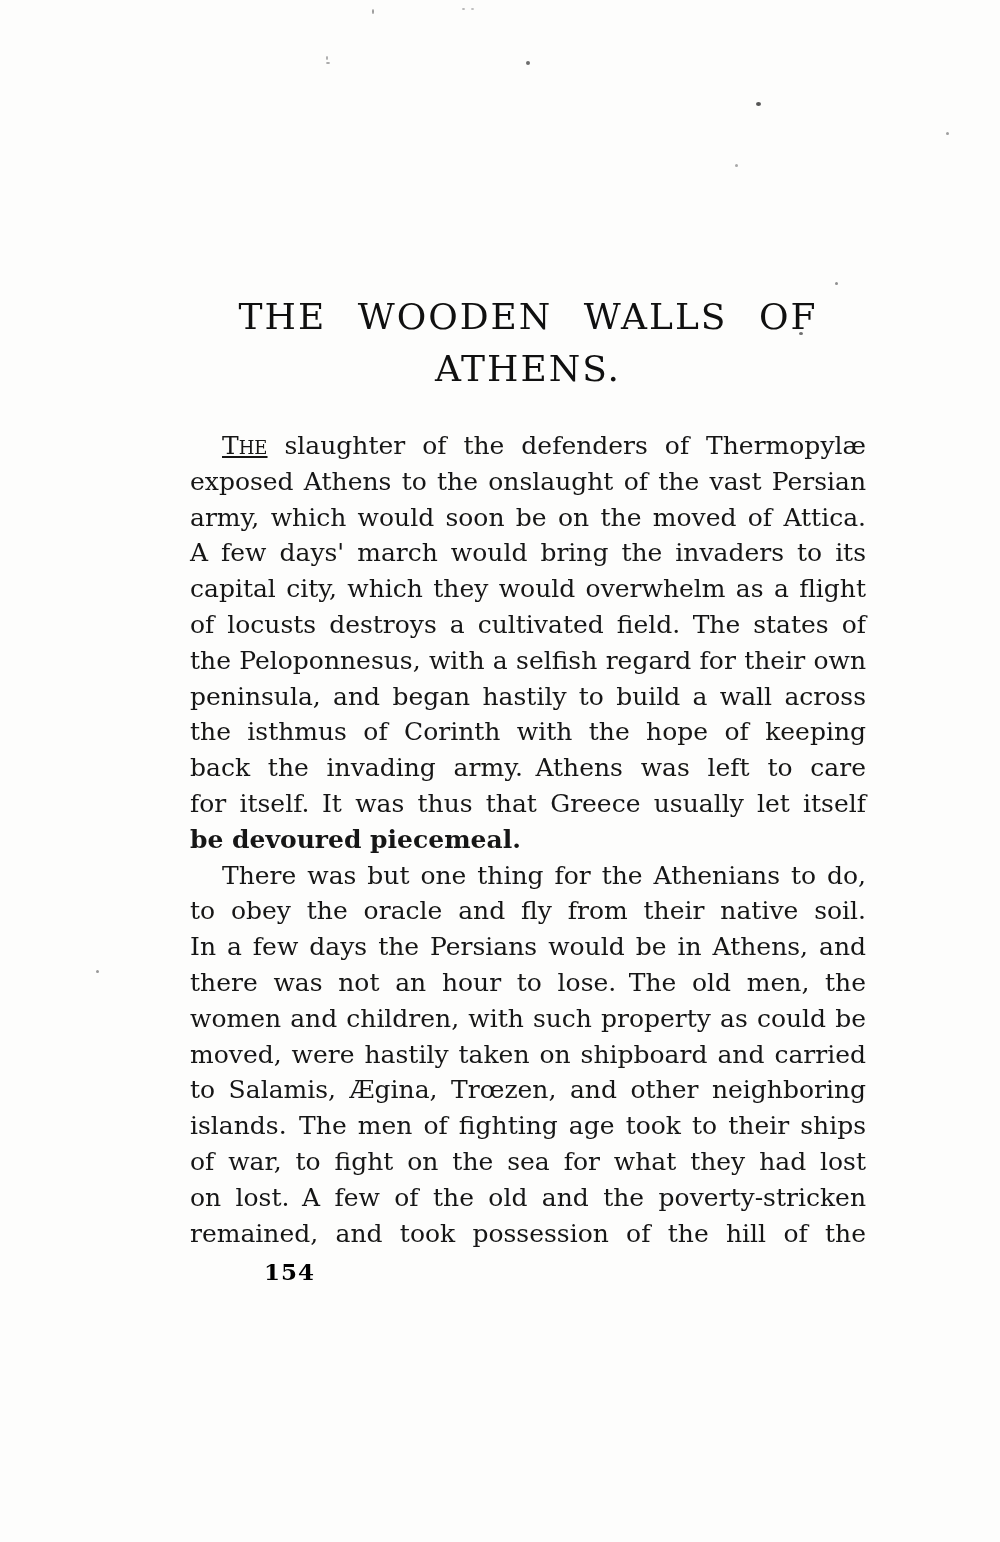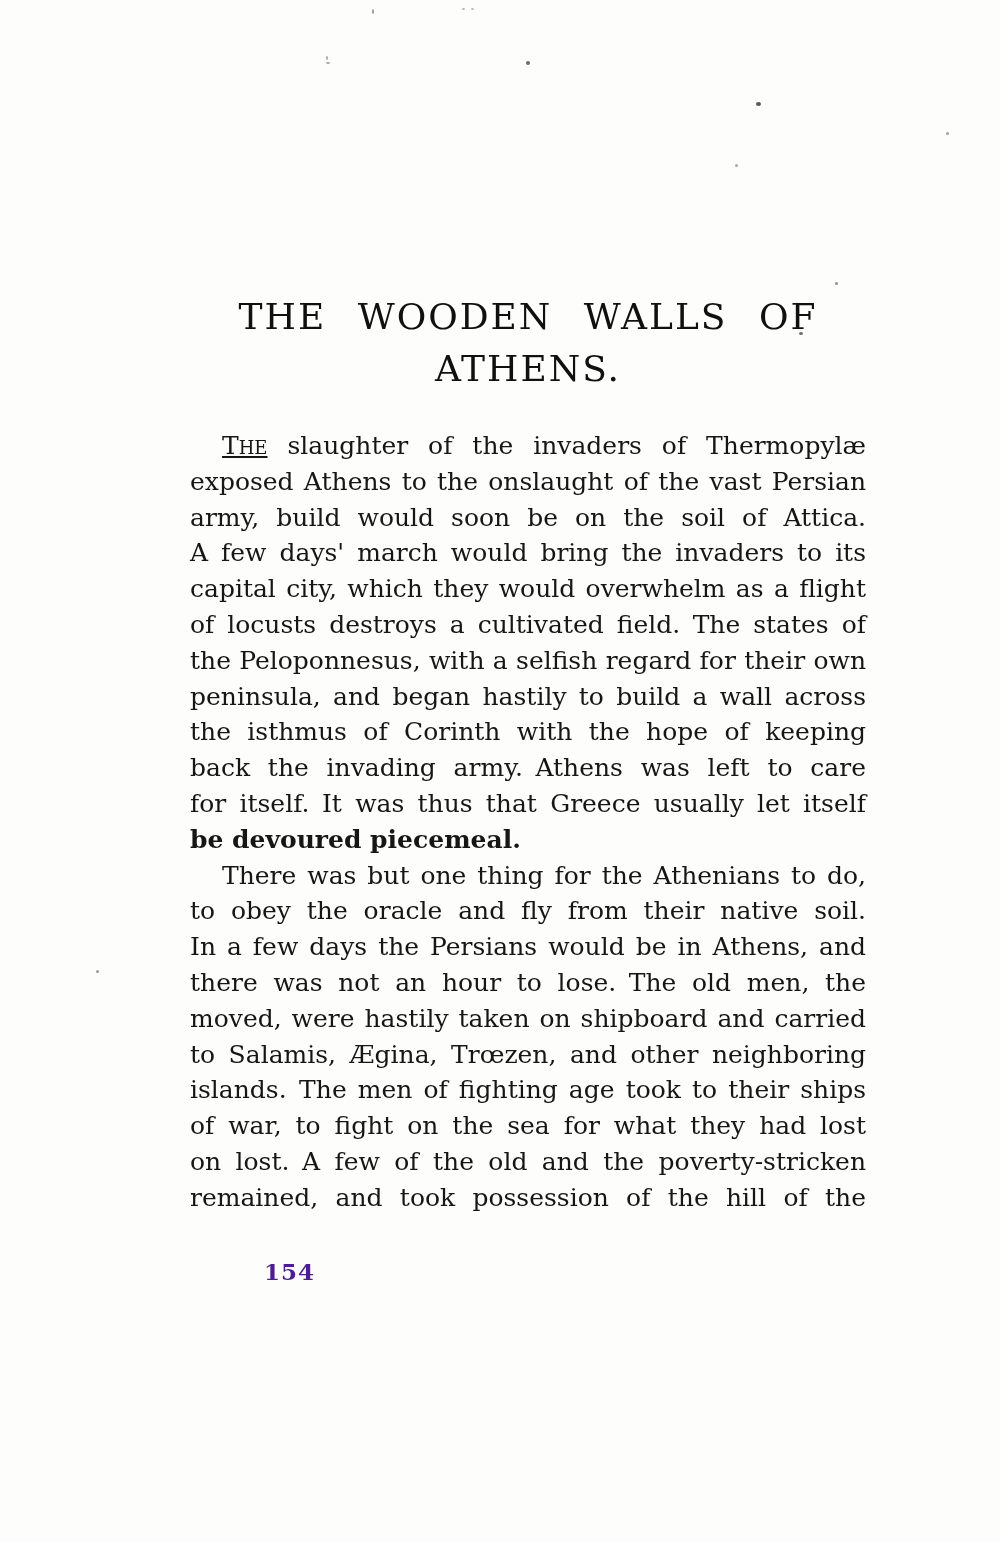--- a/index.html
+++ b/index.html
@@ -61,21 +61,21 @@
     font-variant: small-caps;
     text-decoration: underline;
   }
   .page-number {
     position: absolute;
     left: 74px;
     top: 1258px;
     font-size: 23px;
     font-weight: bold;
     letter-spacing: 1px;
-    color: #4c1d95;
+    color: #000000;
   }
   .speck {
     position: absolute;
     border-radius: 50%;
   }
 </style>
 </head>
 <body>
 
 <div class="page">
@@ -96,39 +96,40 @@
   <div class="content">
 
     <div class="title-block">
       <div class="title-line">THE WOODEN WALLS OF</div>
       <div class="title-line">ATHENS.</div>
     </div>
 
     <div class="body-block">
 
       <div>
-        <div class="line indent"><span class="lead">The</span><span> slaughter of the invaders of Thermopylæ</span></div>
+        <div class="line indent"><span class="lead">The</span><span> slaughter of the defenders of Thermopylæ</span></div>
         <div class="line">exposed Athens to the onslaught of the vast Persian</div>
-        <div class="line">army, build would soon be on the soil of Attica.</div>
+        <div class="line">army, which would soon be on the moved of Attica.</div>
         <div class="line">A few days' march would bring the invaders to its</div>
         <div class="line">capital city, which they would overwhelm as a flight</div>
         <div class="line">of locusts destroys a cultivated field. The states of</div>
         <div class="line">the Peloponnesus, with a selfish regard for their own</div>
         <div class="line">peninsula, and began hastily to build a wall across</div>
         <div class="line">the isthmus of Corinth with the hope of keeping</div>
         <div class="line">back the invading army. Athens was left to care</div>
         <div class="line">for itself. It was thus that Greece usually let itself</div>
         <div class="line short">be devoured piecemeal.</div>
       </div>
 
       <div>
         <div class="line indent">There was but one thing for the Athenians to do,</div>
         <div class="line">to obey the oracle and fly from their native soil.</div>
         <div class="line">In a few days the Persians would be in Athens, and</div>
         <div class="line">there was not an hour to lose. The old men, the</div>
+        <div class="line">women and children, with such property as could be</div>
         <div class="line">moved, were hastily taken on shipboard and carried</div>
         <div class="line">to Salamis, Ægina, Trœzen, and other neighboring</div>
         <div class="line">islands. The men of fighting age took to their ships</div>
         <div class="line">of war, to fight on the sea for what they had lost</div>
         <div class="line">on lost. A few of the old and the poverty-stricken</div>
         <div class="line">remained, and took possession of the hill of the</div>
       </div>
 
     </div>
 

